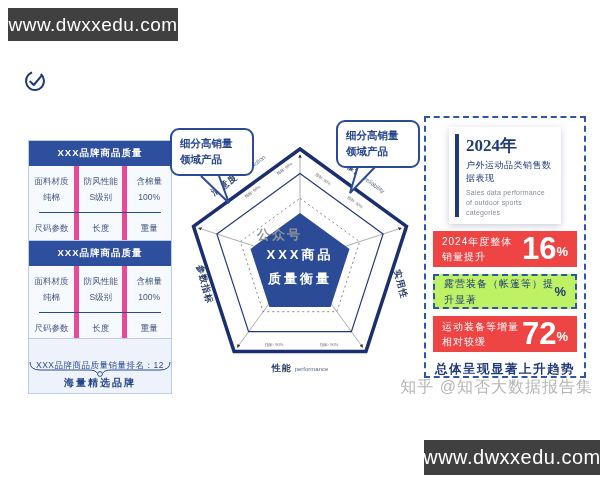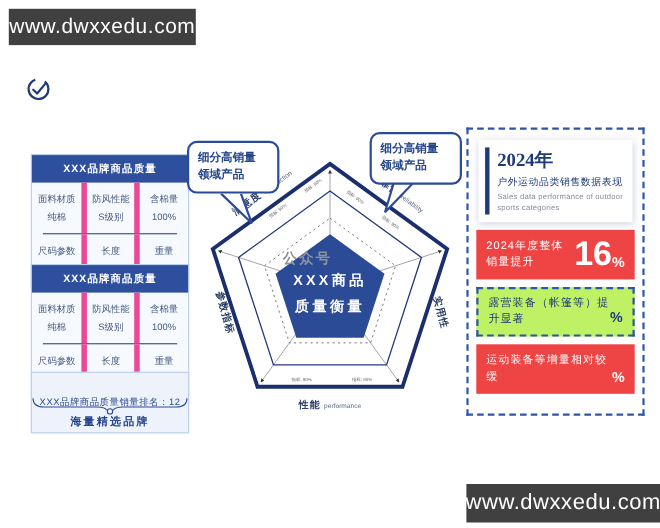--- a/index.html
+++ b/index.html
@@ -39,21 +39,21 @@
   .callout{background:#fff;border:2px solid #2c4a9a;border-radius:9px;color:#24448c;
            font-size:10.5px;font-weight:bold;line-height:1.5;padding:6px 8px;z-index:5;}
   #callout-left{left:170px;top:128px;width:64px;}
   #callout-right{left:336px;top:120px;width:64px;}
   .tail{z-index:4;}
 
   
   #panel{left:424px;top:116px;width:162px;height:262px;border:2px dashed #2d55a8;
          box-sizing:border-box;display:flex;flex-direction:column;padding:9px 7px 4px 7px;}
   #p-card{background:#fff;box-shadow:0 2px 7px rgba(40,60,110,.25);padding:7px 8px 7px 6px;
-          display:flex;gap:7px;margin:0 2px;}
+          display:flex;gap:7px;margin:0 16px;}
   #p-accent{width:4px;background:#1f3a78;flex:none;}
   #p-year{font-family:"Liberation Serif","DejaVu Serif",serif;font-size:17px;font-weight:bold;
           color:#1f3a78;}
   #p-sub{font-size:9px;color:#1f3a78;margin-top:2px;letter-spacing:.5px;}
   #p-cap{font-size:7px;color:#868c96;margin-top:3px;line-height:1.4;letter-spacing:.2px;}
   .stat{height:45px;margin-top:7px;display:flex;align-items:center;padding:0 9px;box-sizing:border-box;}
   .stat .lbl{font-size:10px;line-height:1.55;letter-spacing:1px;flex:1;}
   .stat .val{font-size:31px;font-weight:800;}
   .stat .unit{font-size:13px;font-weight:bold;align-self:flex-end;margin-bottom:8px;}
   .stat.solid{background:#ef4444;color:#fff;}
@@ -207,20 +207,23 @@
       <div class="unit">%</div>
     </div>
 
     <div class="stat dashed">
       <div class="lbl">露营装备（帐篷等）提升显著</div>
       <div class="unit">%</div>
     </div>
 
     <div class="stat solid">
       <div class="lbl">运动装备等增量相对较缓</div>
+      <div class="val">72</div>
       <div class="unit">%</div>
     </div>
 
-  </div>
-
+    <div id="p-footer">总体呈现显著上升趋势</div>
+  </div>
+
+  <div id="wm-zhihu" class="abs">知乎 @知否大数据报告集</div>
   <div id="wm-bottom" class="abs wm-box">www.dwxxedu.com</div>
 
 </div>
 
 </body></html>

